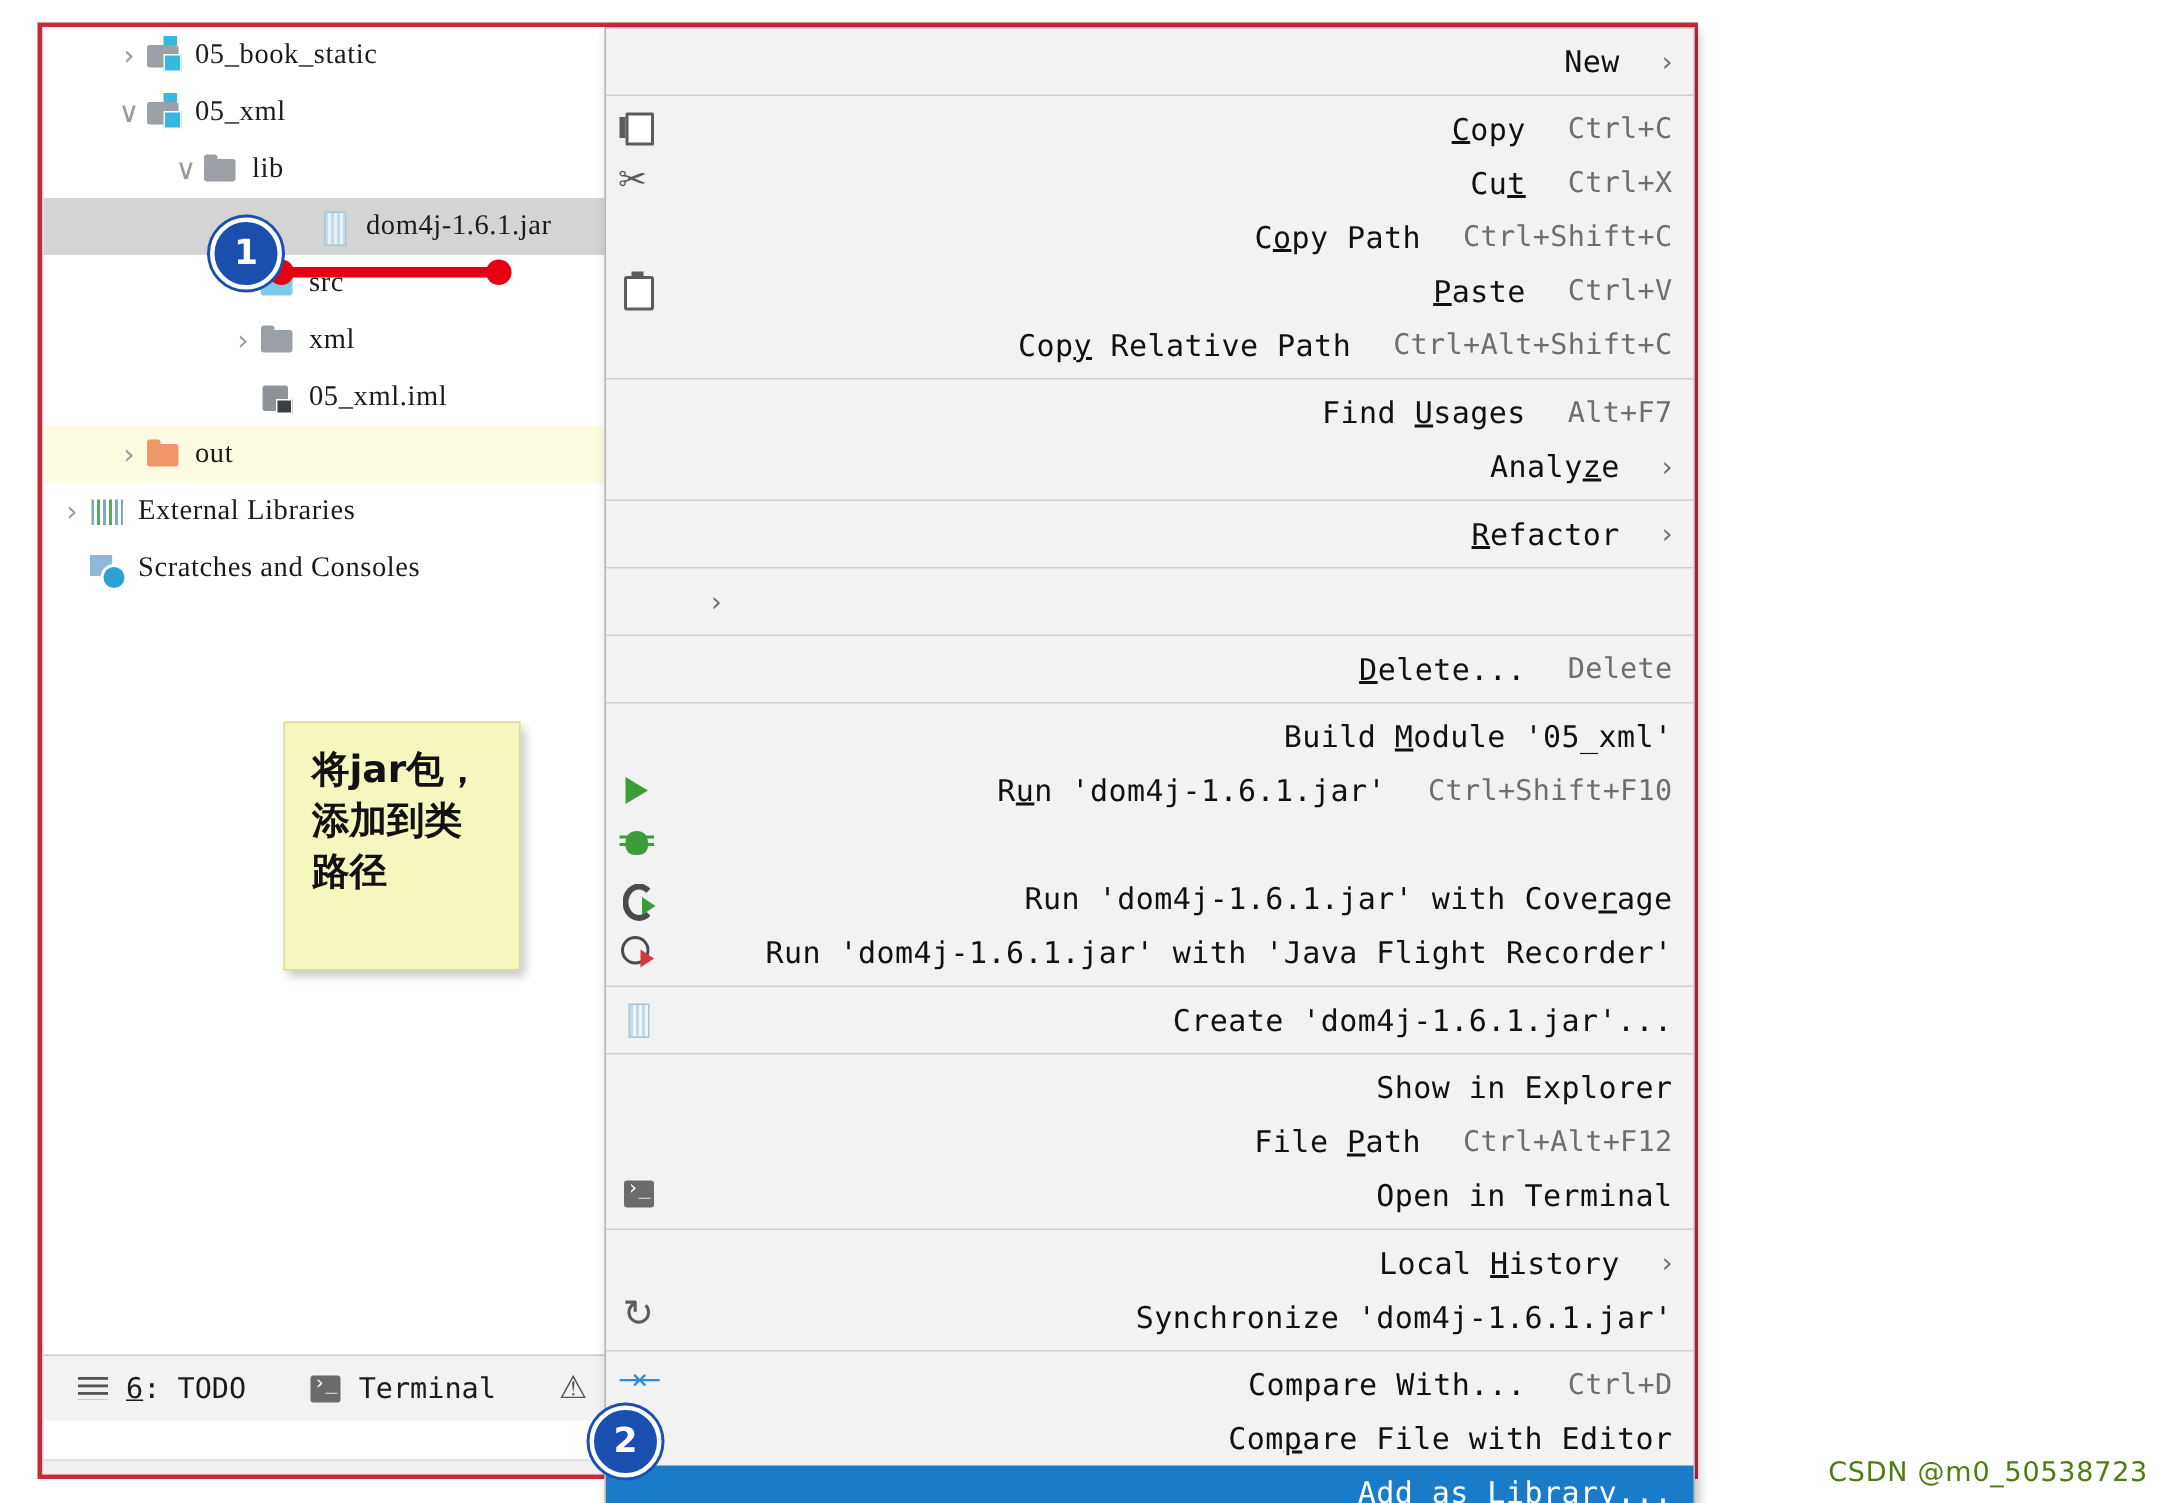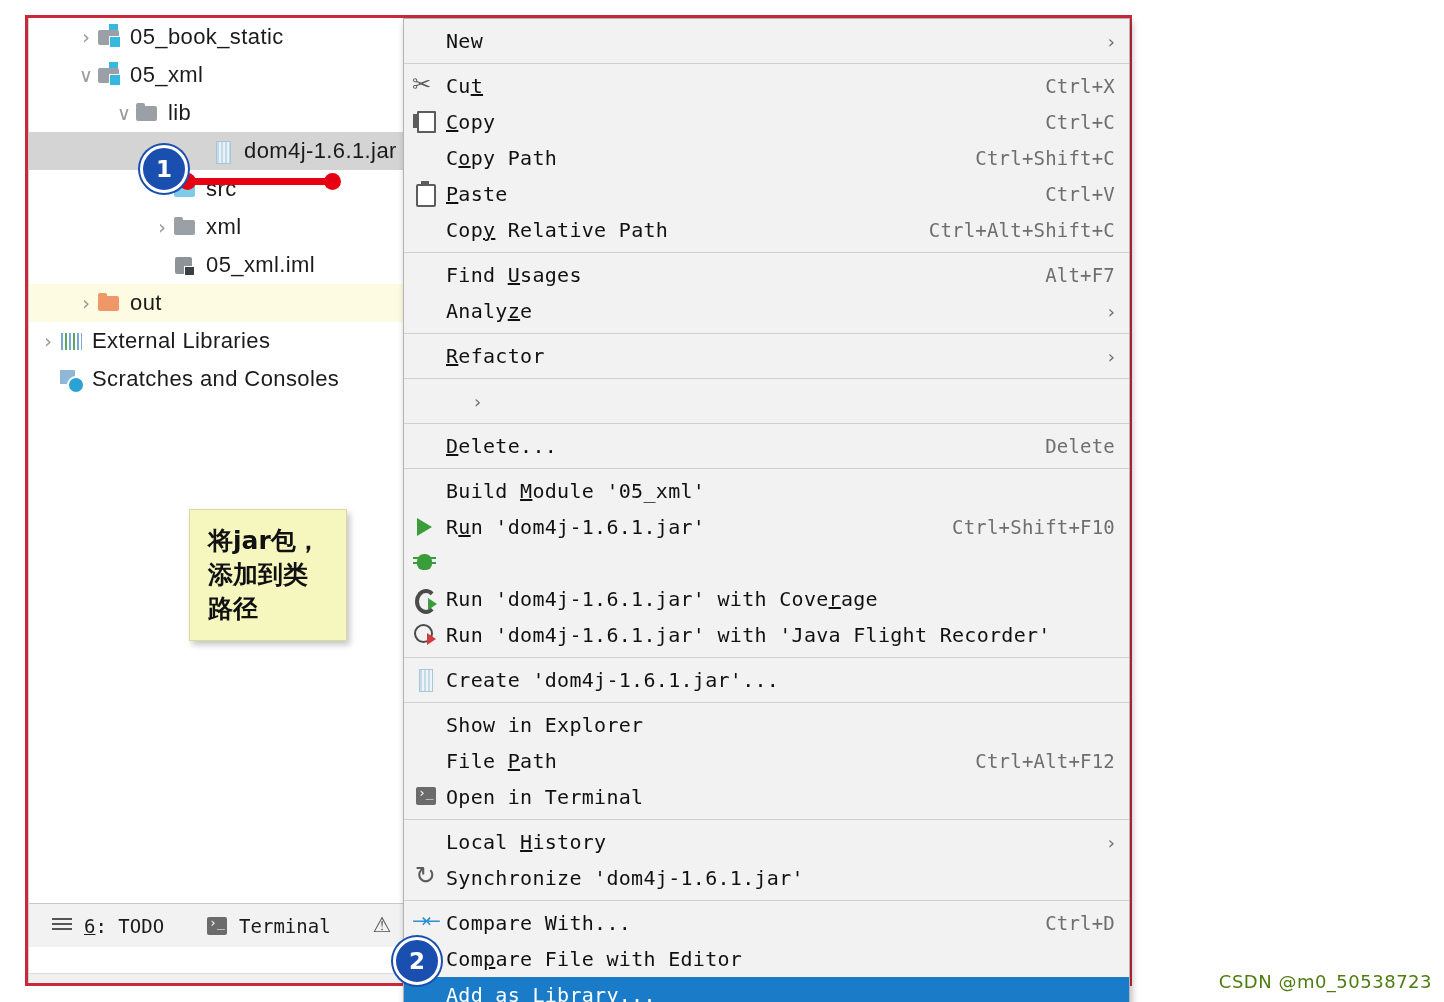--- a/index.html
+++ b/index.html
@@ -81,22 +81,22 @@
 
   .node-icon {
     flex: 0 0 auto;
     width: 26px;
     height: 22px;
     margin-right: 7px;
     position: relative;
   }
 
   .node-label {
-    font-family: Liberation Sans, sans-serif;
-    font-size: 22px;
+    font-family: Liberation Serif, serif;
+    font-size: 19px;
     letter-spacing: 0.4px;
   }
 
   
   .ico-folder-grey::before,
   .ico-folder-orange::before,
   .ico-folder-blue::before,
   .ico-module::before,
   .ico-module-static::before {
     content: "";
@@ -208,33 +208,32 @@
     justify-content: center;
     z-index: 60;
   }
 
   
   #sticky-note {
     position: absolute;
     left: 160px;
     top: 463px;
     width: 158px;
-    height: 132px;
+    height: 166px;
     background: #f6f6bf;
     border: 1px solid #d9d9a0;
     box-shadow: 3px 4px 6px rgba(0,0,0,0.22);
     padding: 14px 10px 0 18px;
     box-sizing: border-box;
     font-family: "DejaVu Sans", sans-serif;
     font-size: 25px;
     font-weight: bold;
     color: #111111;
     line-height: 1.35;
     z-index: 30;
-    margin-top: 28px;
   }
 
   
   #tool-bar {
     position: absolute;
     left: 0;
     top: 885px;
     width: 1070px;
     height: 44px;
     border-top: 1px solid #c8c8c8;
@@ -313,20 +312,21 @@
     padding: 4px 0 0 0;
   }
 
   .menu-item {
     position: relative;
     height: 36px;
     display: flex;
     align-items: center;
     padding: 0 14px 0 0;
     white-space: nowrap;
+    text-align: right;
   }
   .menu-item.highlighted { background: #1a7cc8; color: #ffffff; }
 
   .mi-icon {
     flex: 0 0 42px;
     width: 42px;
     height: 26px;
     position: relative;
   }
   .mi-label {
@@ -582,28 +582,28 @@
   </div>
 
   <div id="context-menu">
       <div class="menu-item">
         <span class="mi-icon "></span>
         <span class="mi-label">New</span>
         <span class="mi-arrow">›</span>
       </div>
       <div class="menu-sep"></div>
       <div class="menu-item">
+        <span class="mi-icon g-copy"></span>
+        <span class="mi-label"><span class="u">C</span>opy</span>
+        <span class="mi-shortcut">Ctrl+C</span>
+      </div>
+      <div class="menu-item">
         <span class="mi-icon g-scissors"></span>
         <span class="mi-label">Cu<span class="u">t</span></span>
         <span class="mi-shortcut">Ctrl+X</span>
-      </div>
-      <div class="menu-item">
-        <span class="mi-icon g-copy"></span>
-        <span class="mi-label"><span class="u">C</span>opy</span>
-        <span class="mi-shortcut">Ctrl+C</span>
       </div>
       <div class="menu-item">
         <span class="mi-icon "></span>
         <span class="mi-label">C<span class="u">o</span>py Path</span>
         <span class="mi-shortcut">Ctrl+Shift+C</span>
       </div>
       <div class="menu-item">
         <span class="mi-icon g-paste"></span>
         <span class="mi-label"><span class="u">P</span>aste</span>
         <span class="mi-shortcut">Ctrl+V</span>

